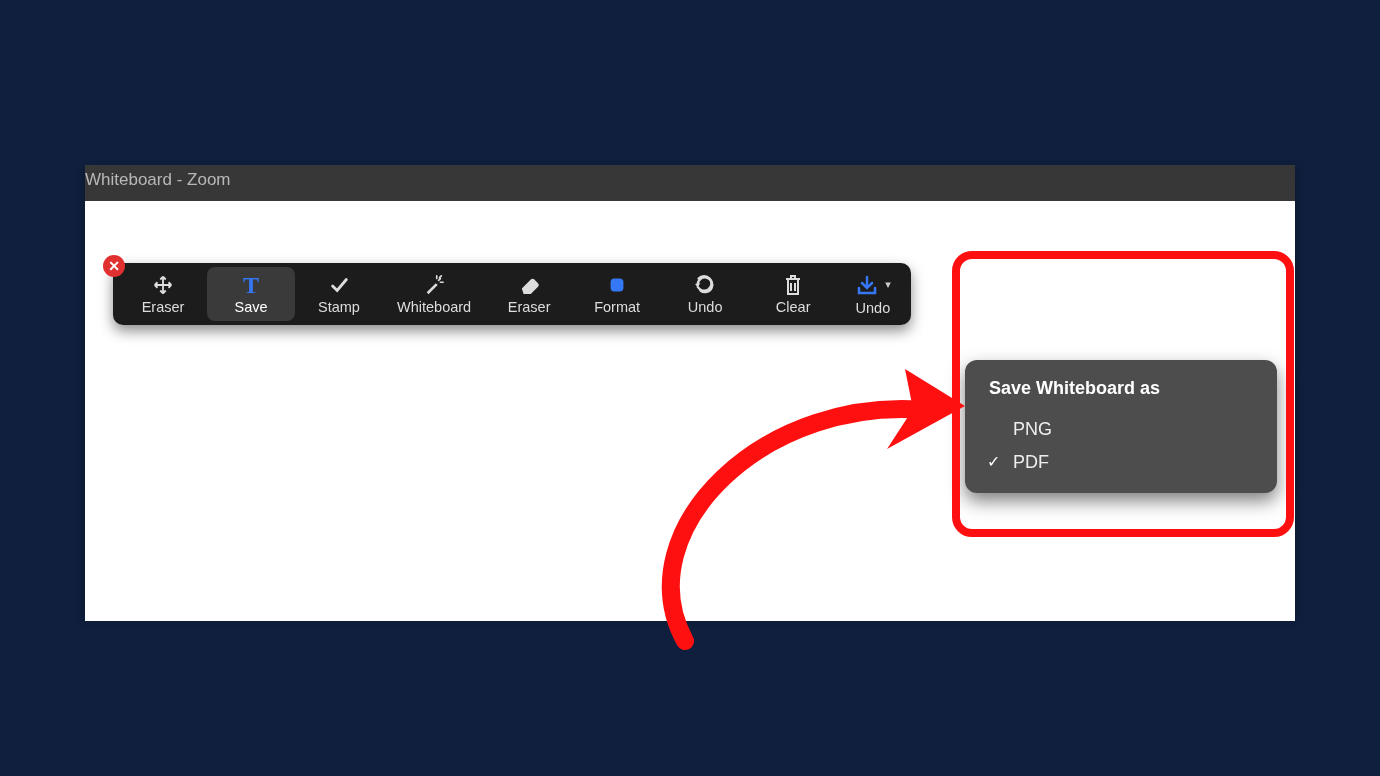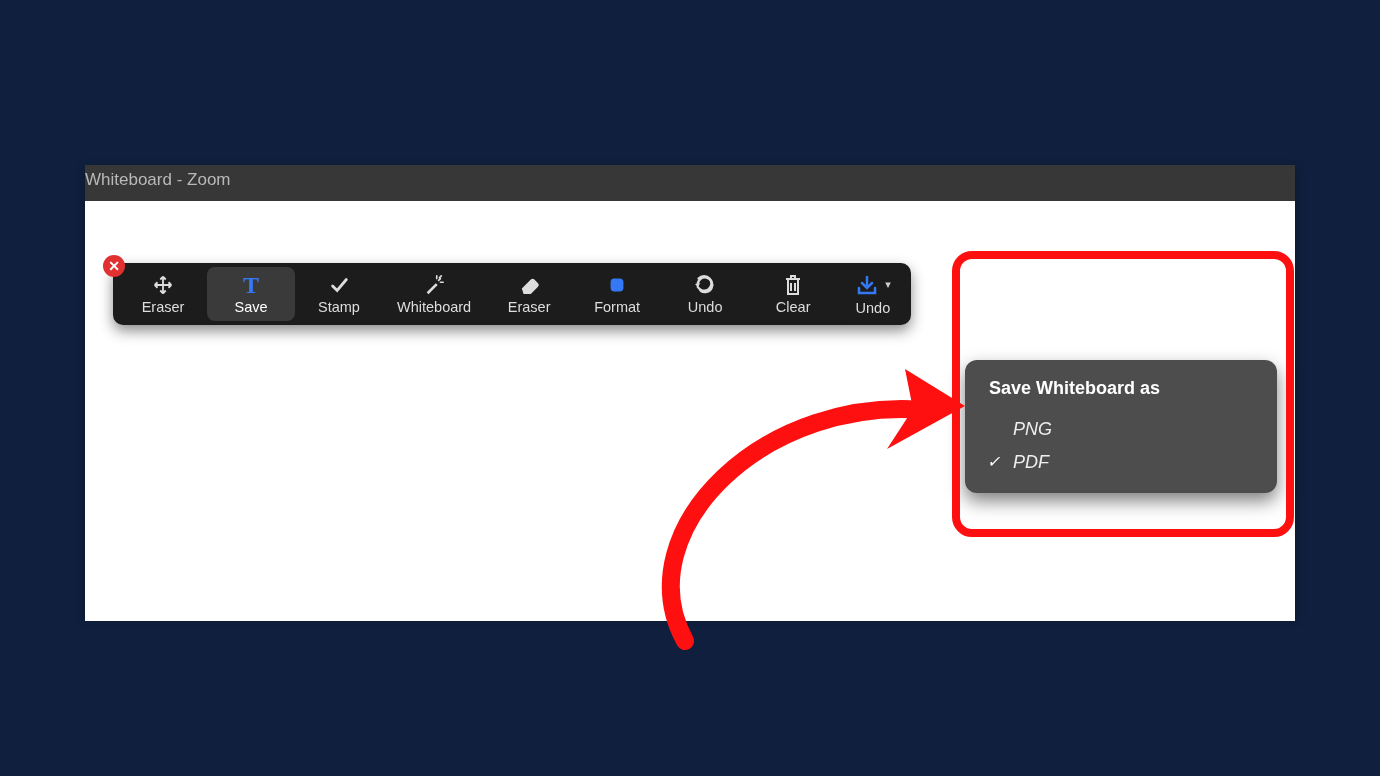--- a/index.html
+++ b/index.html
@@ -132,21 +132,20 @@
     margin-bottom: 14px;
     padding-left: 10px;
   }
   .dropdown .option {
     color: #eee;
     font-size: 18px;
     padding: 6px 10px 6px 34px;
     position: relative;
     cursor: pointer;
     border-radius: 6px;
-    font-style: italic;
   }
   .dropdown .option .check {
     position: absolute;
     left: 8px;
     top: 6px;
     font-size: 16px;
     color: #fff;
   }
   
   .red-callout {

